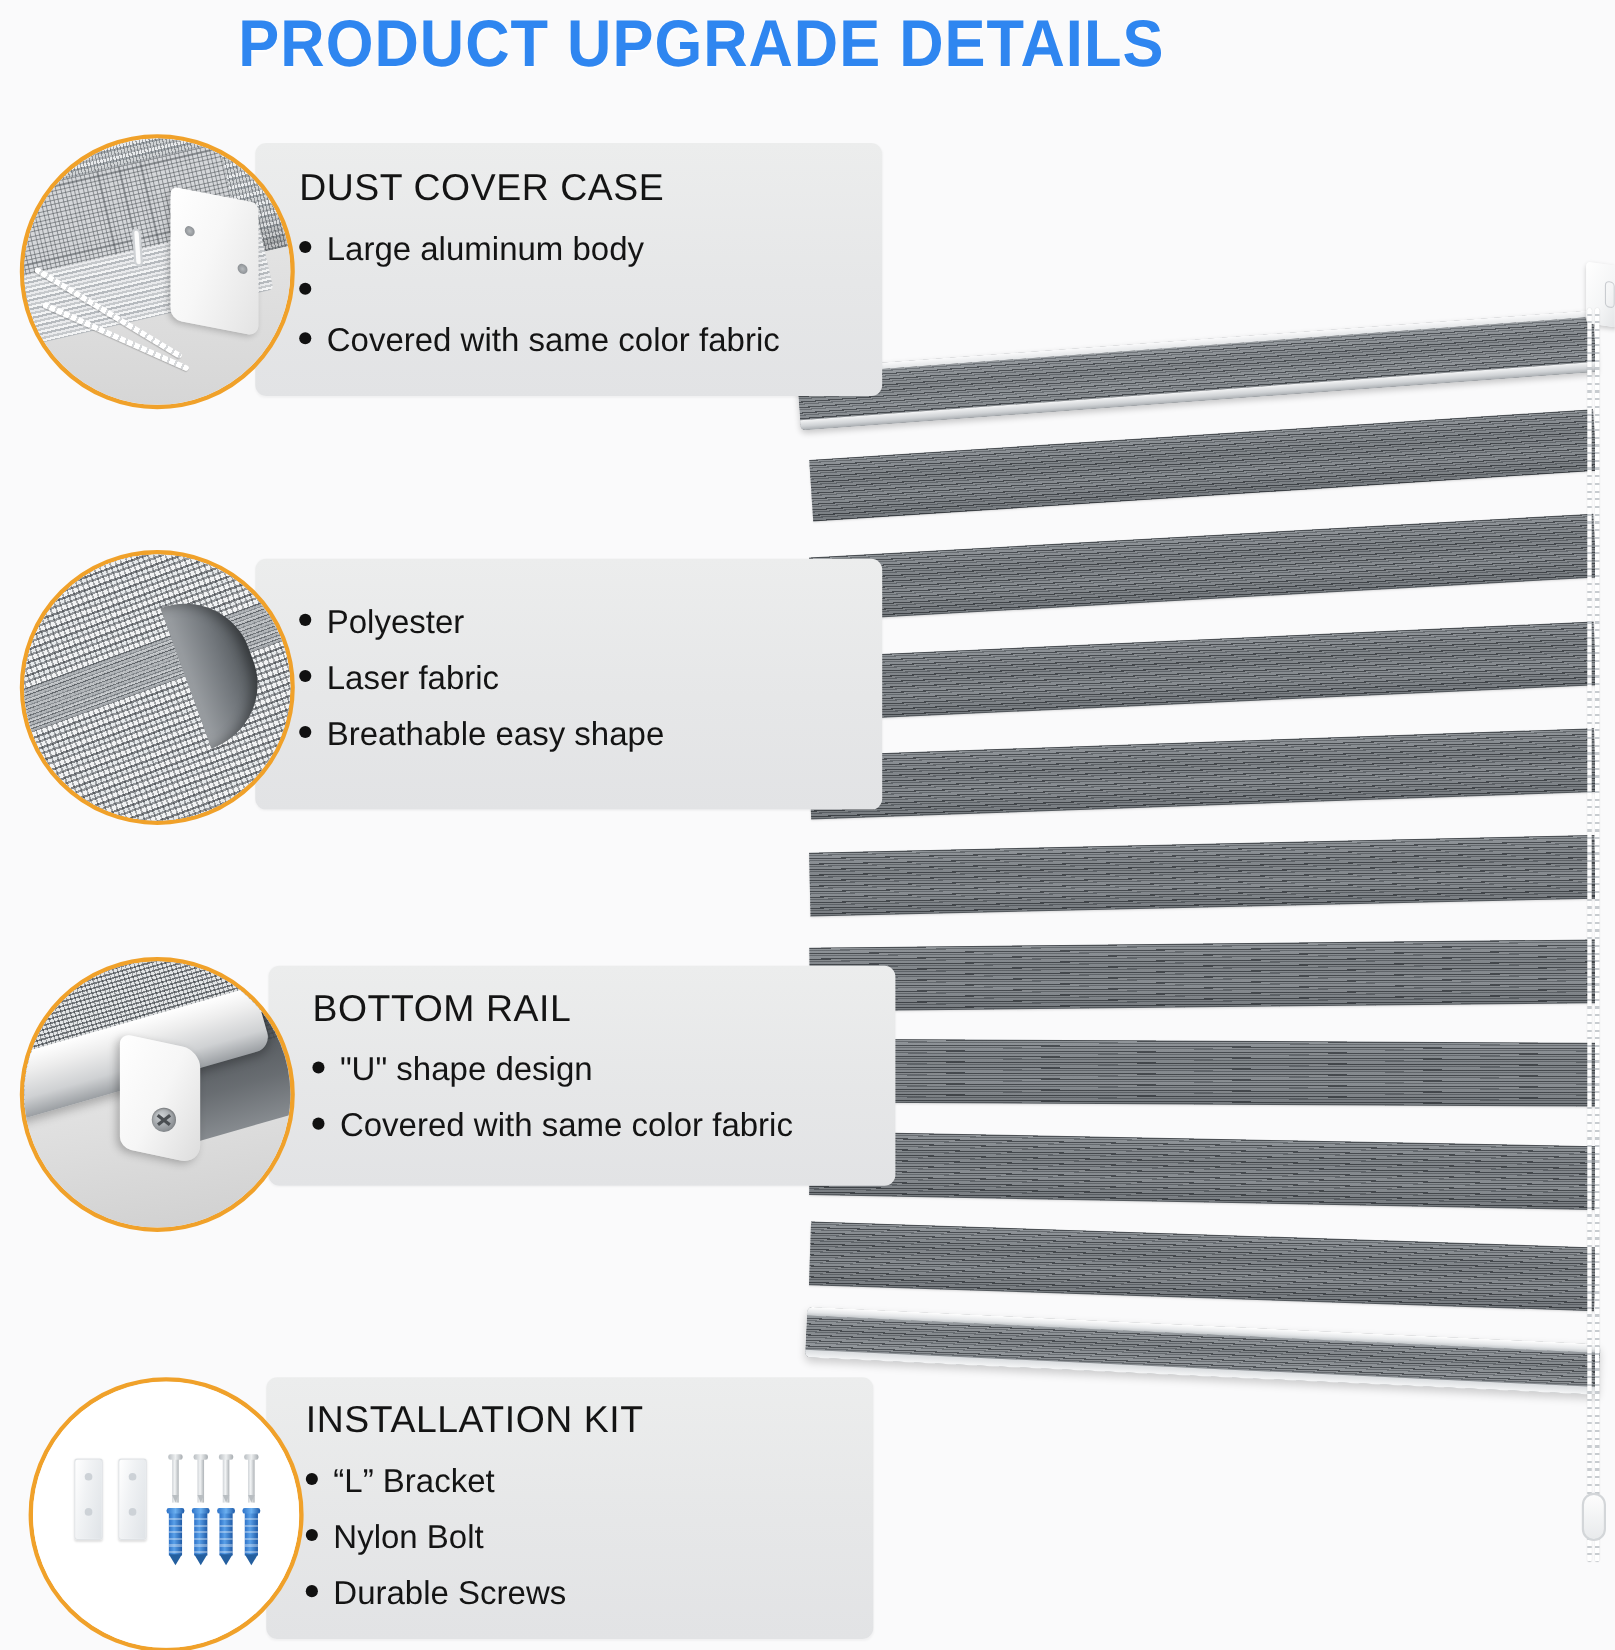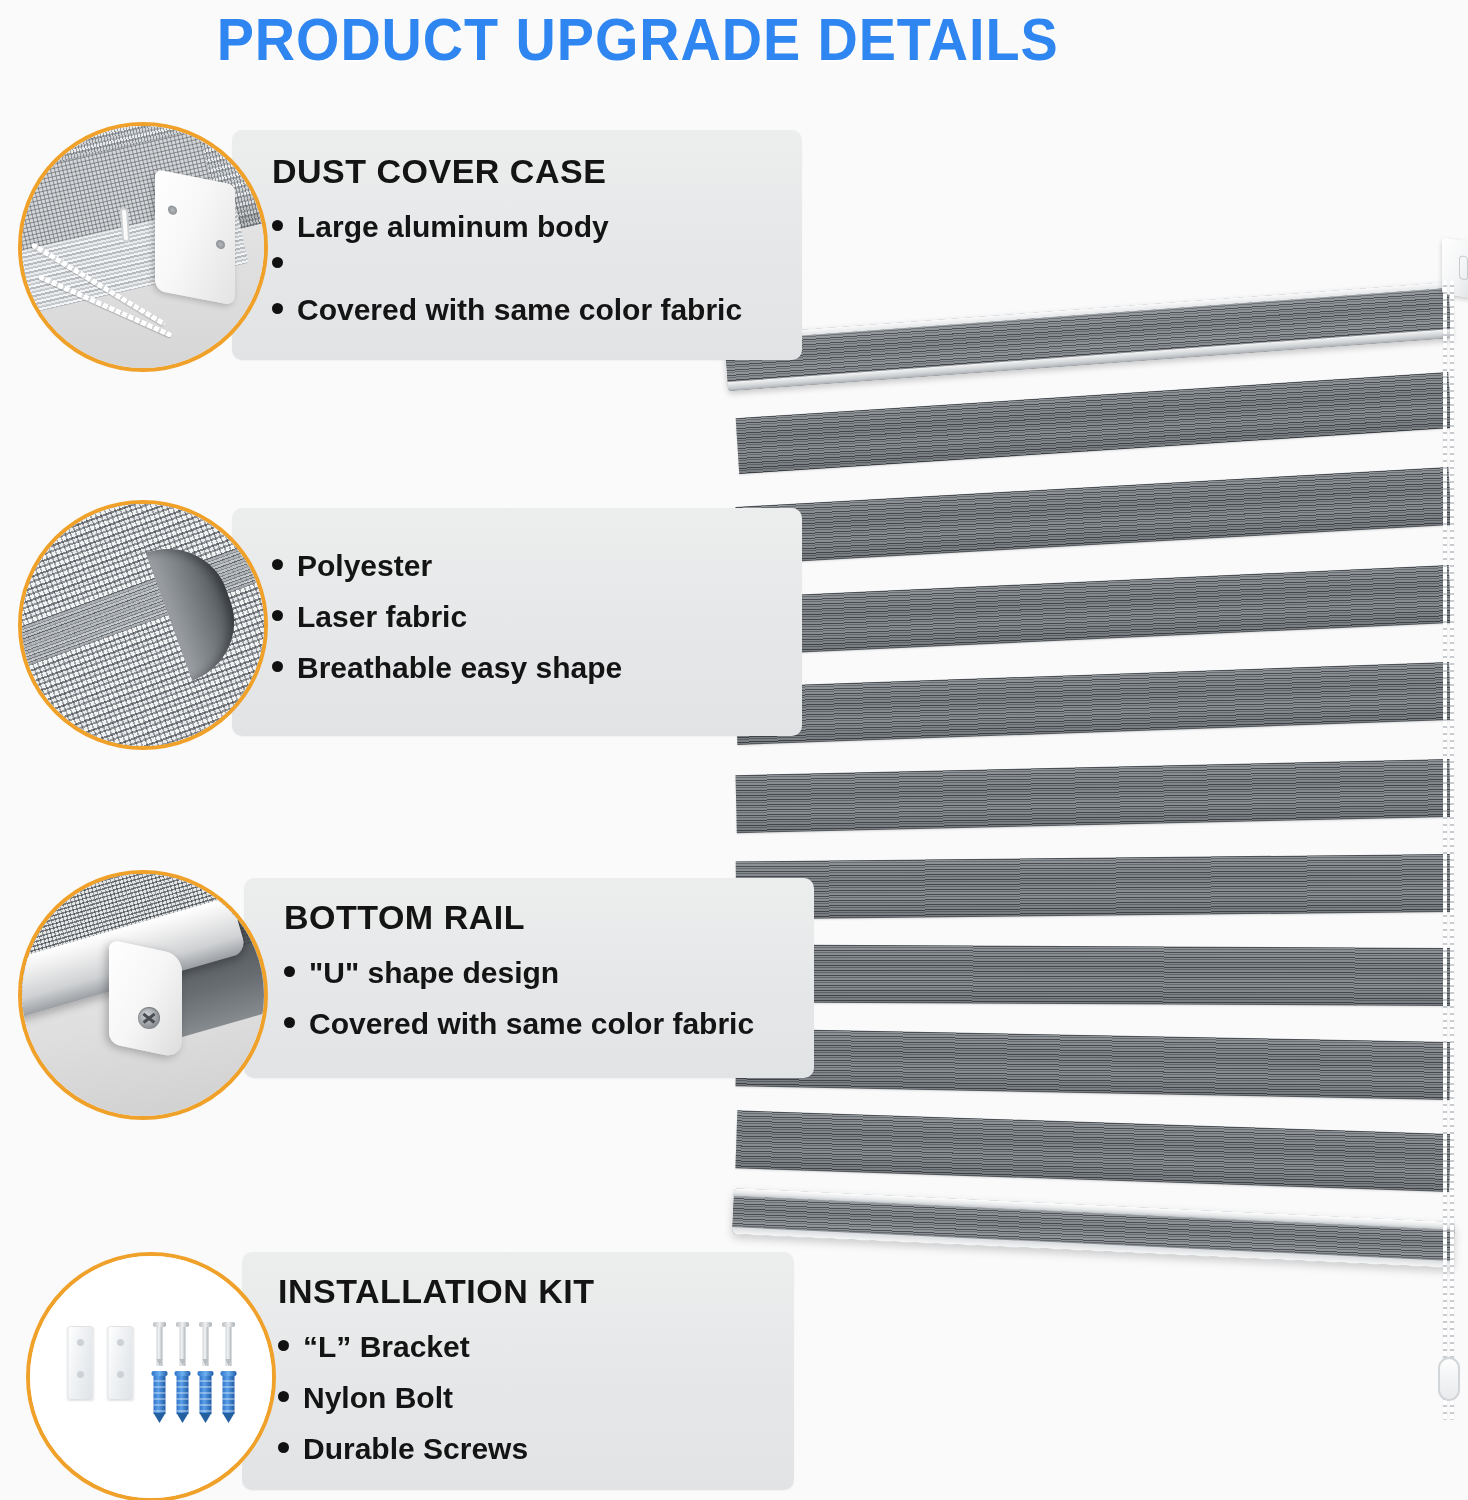--- a/index.html
+++ b/index.html
@@ -35,35 +35,34 @@
     border-radius:10px;
     box-shadow:0 1px 2px rgba(0,0,0,.04);
   }
   .panel-inner{
     position:absolute;
     left:0; top:0;
     padding-left:40px;
   }
   .panel-title{
     font-size:34px;
-    font-weight:700;
+    font-weight:400;
     letter-spacing:.5px;
     color:#141414;
     white-space:nowrap;
   }
   .bullets{ list-style:none; margin-top:8px; }
   .bullets li{
     display:flex;
     align-items:baseline;
     font-size:30px;
     color:#141414;
     white-space:nowrap;
     line-height:1.0;
     margin-top:21px;
-    font-weight:bold;
   }
   .bullets li .dot{
     display:inline-block;
     width:11px; height:11px;
     background:#111;
     border-radius:50%;
     margin-right:14px;
     flex:0 0 auto;
     position:relative;
     top:-6px;

